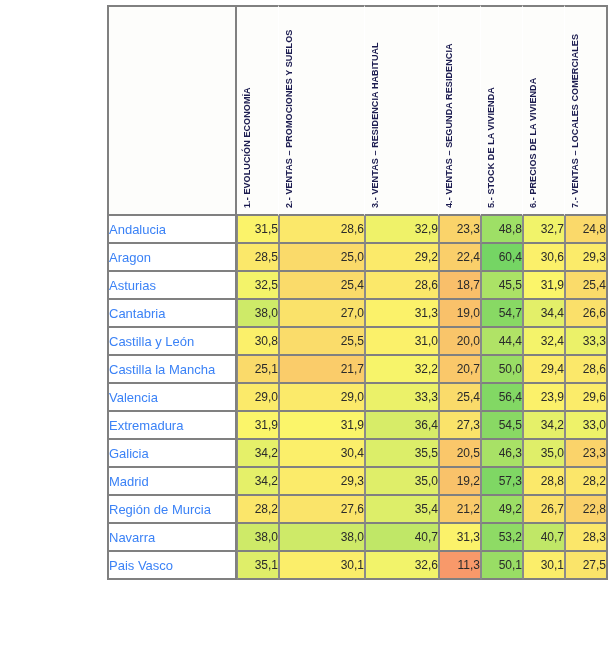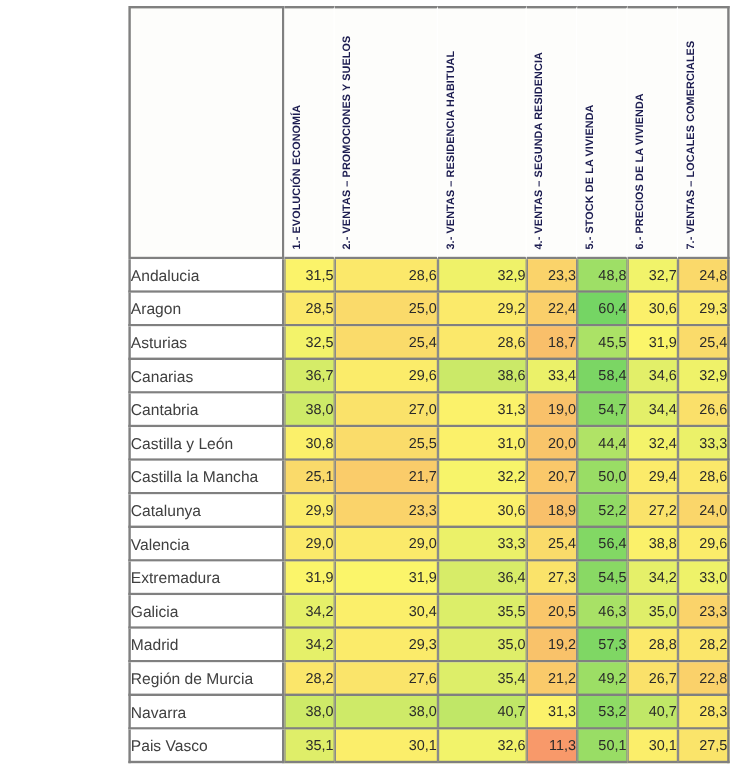--- a/index.html
+++ b/index.html
@@ -63,21 +63,21 @@
     height:26px;
     padding:0;
     border-bottom:2px solid #808080;
   }
   td.rowlabel{
     width:126px;
     background:#ffffff;
     border-left:2px solid #808080;
     border-right:2px solid #808080;
     font-size:13px;
-    color:#404040;
+    color:#3b82f6;
     padding-left:5px;
     white-space:nowrap;
     overflow:hidden;
   }
   td.val{
     width:40px;
     text-align:right;
     padding-right:5px;
     font-size:12px;
     color:#2a2a2a;
@@ -158,30 +158,20 @@
           <td class="rowlabel">Asturias</td>
           <td class="val" style="background: rgb(243, 243, 106);">32,5</td>
           <td class="val" style="background: rgb(250, 219, 106);">25,4</td>
           <td class="val" style="background: rgb(251, 232, 106);">28,6</td>
           <td class="val" style="background: rgb(249, 191, 106);">18,7</td>
           <td class="val" style="background: rgb(171, 226, 102);">45,5</td>
           <td class="val" style="background: rgb(251, 245, 106);">31,9</td>
           <td class="val" style="background: rgb(250, 219, 106);">25,4</td>
         </tr>
         <tr class="data-row">
-          <td class="rowlabel">Canarias</td>
-          <td class="val" style="background: rgb(213, 236, 104);">36,7</td>
-          <td class="val" style="background: rgb(251, 236, 106);">29,6</td>
-          <td class="val" style="background: rgb(203, 233, 104);">38,6</td>
-          <td class="val" style="background: rgb(235, 241, 105);">33,4</td>
-          <td class="val" style="background: rgb(123, 214, 100);">58,4</td>
-          <td class="val" style="background: rgb(226, 239, 105);">34,6</td>
-          <td class="val" style="background: rgb(239, 242, 105);">32,9</td>
-        </tr>
-        <tr class="data-row">
           <td class="rowlabel">Cantabria</td>
           <td class="val" style="background: rgb(206, 234, 104);">38,0</td>
           <td class="val" style="background: rgb(250, 226, 106);">27,0</td>
           <td class="val" style="background: rgb(251, 242, 106);">31,3</td>
           <td class="val" style="background: rgb(249, 193, 106);">19,0</td>
           <td class="val" style="background: rgb(136, 217, 100);">54,7</td>
           <td class="val" style="background: rgb(227, 239, 105);">34,4</td>
           <td class="val" style="background: rgb(250, 224, 106);">26,6</td>
         </tr>
         <tr class="data-row">
@@ -198,37 +188,27 @@
           <td class="rowlabel">Castilla la Mancha</td>
           <td class="val" style="background: rgb(250, 218, 106);">25,1</td>
           <td class="val" style="background: rgb(250, 204, 106);">21,7</td>
           <td class="val" style="background: rgb(247, 244, 106);">32,2</td>
           <td class="val" style="background: rgb(250, 200, 106);">20,7</td>
           <td class="val" style="background: rgb(153, 221, 101);">50,0</td>
           <td class="val" style="background: rgb(251, 235, 106);">29,4</td>
           <td class="val" style="background: rgb(251, 232, 106);">28,6</td>
         </tr>
         <tr class="data-row">
-          <td class="rowlabel">Catalunya</td>
-          <td class="val" style="background: rgb(251, 237, 106);">29,9</td>
-          <td class="val" style="background: rgb(250, 211, 106);">23,3</td>
-          <td class="val" style="background: rgb(251, 240, 106);">30,6</td>
-          <td class="val" style="background: rgb(249, 192, 106);">18,9</td>
-          <td class="val" style="background: rgb(145, 219, 101);">52,2</td>
-          <td class="val" style="background: rgb(250, 227, 106);">27,2</td>
-          <td class="val" style="background: rgb(250, 214, 106);">24,0</td>
-        </tr>
-        <tr class="data-row">
           <td class="rowlabel">Valencia</td>
           <td class="val" style="background: rgb(251, 234, 106);">29,0</td>
           <td class="val" style="background: rgb(251, 234, 106);">29,0</td>
           <td class="val" style="background: rgb(235, 241, 105);">33,3</td>
           <td class="val" style="background: rgb(250, 219, 106);">25,4</td>
           <td class="val" style="background: rgb(130, 216, 100);">56,4</td>
-          <td class="val" style="background: rgb(251, 241, 106);">38,8</td>
+          <td class="val" style="background: rgb(251, 241, 106);">23,9</td>
           <td class="val" style="background: rgb(251, 236, 106);">29,6</td>
         </tr>
         <tr class="data-row">
           <td class="rowlabel">Extremadura</td>
           <td class="val" style="background: rgb(251, 245, 106);">31,9</td>
           <td class="val" style="background: rgb(251, 245, 106);">31,9</td>
           <td class="val" style="background: rgb(215, 236, 104); padding-left: 32px;">36,4</td>
           <td class="val" style="background: rgb(250, 227, 106);">27,3</td>
           <td class="val" style="background: rgb(137, 217, 100);">54,5</td>
           <td class="val" style="background: rgb(229, 240, 105);">34,2</td>

